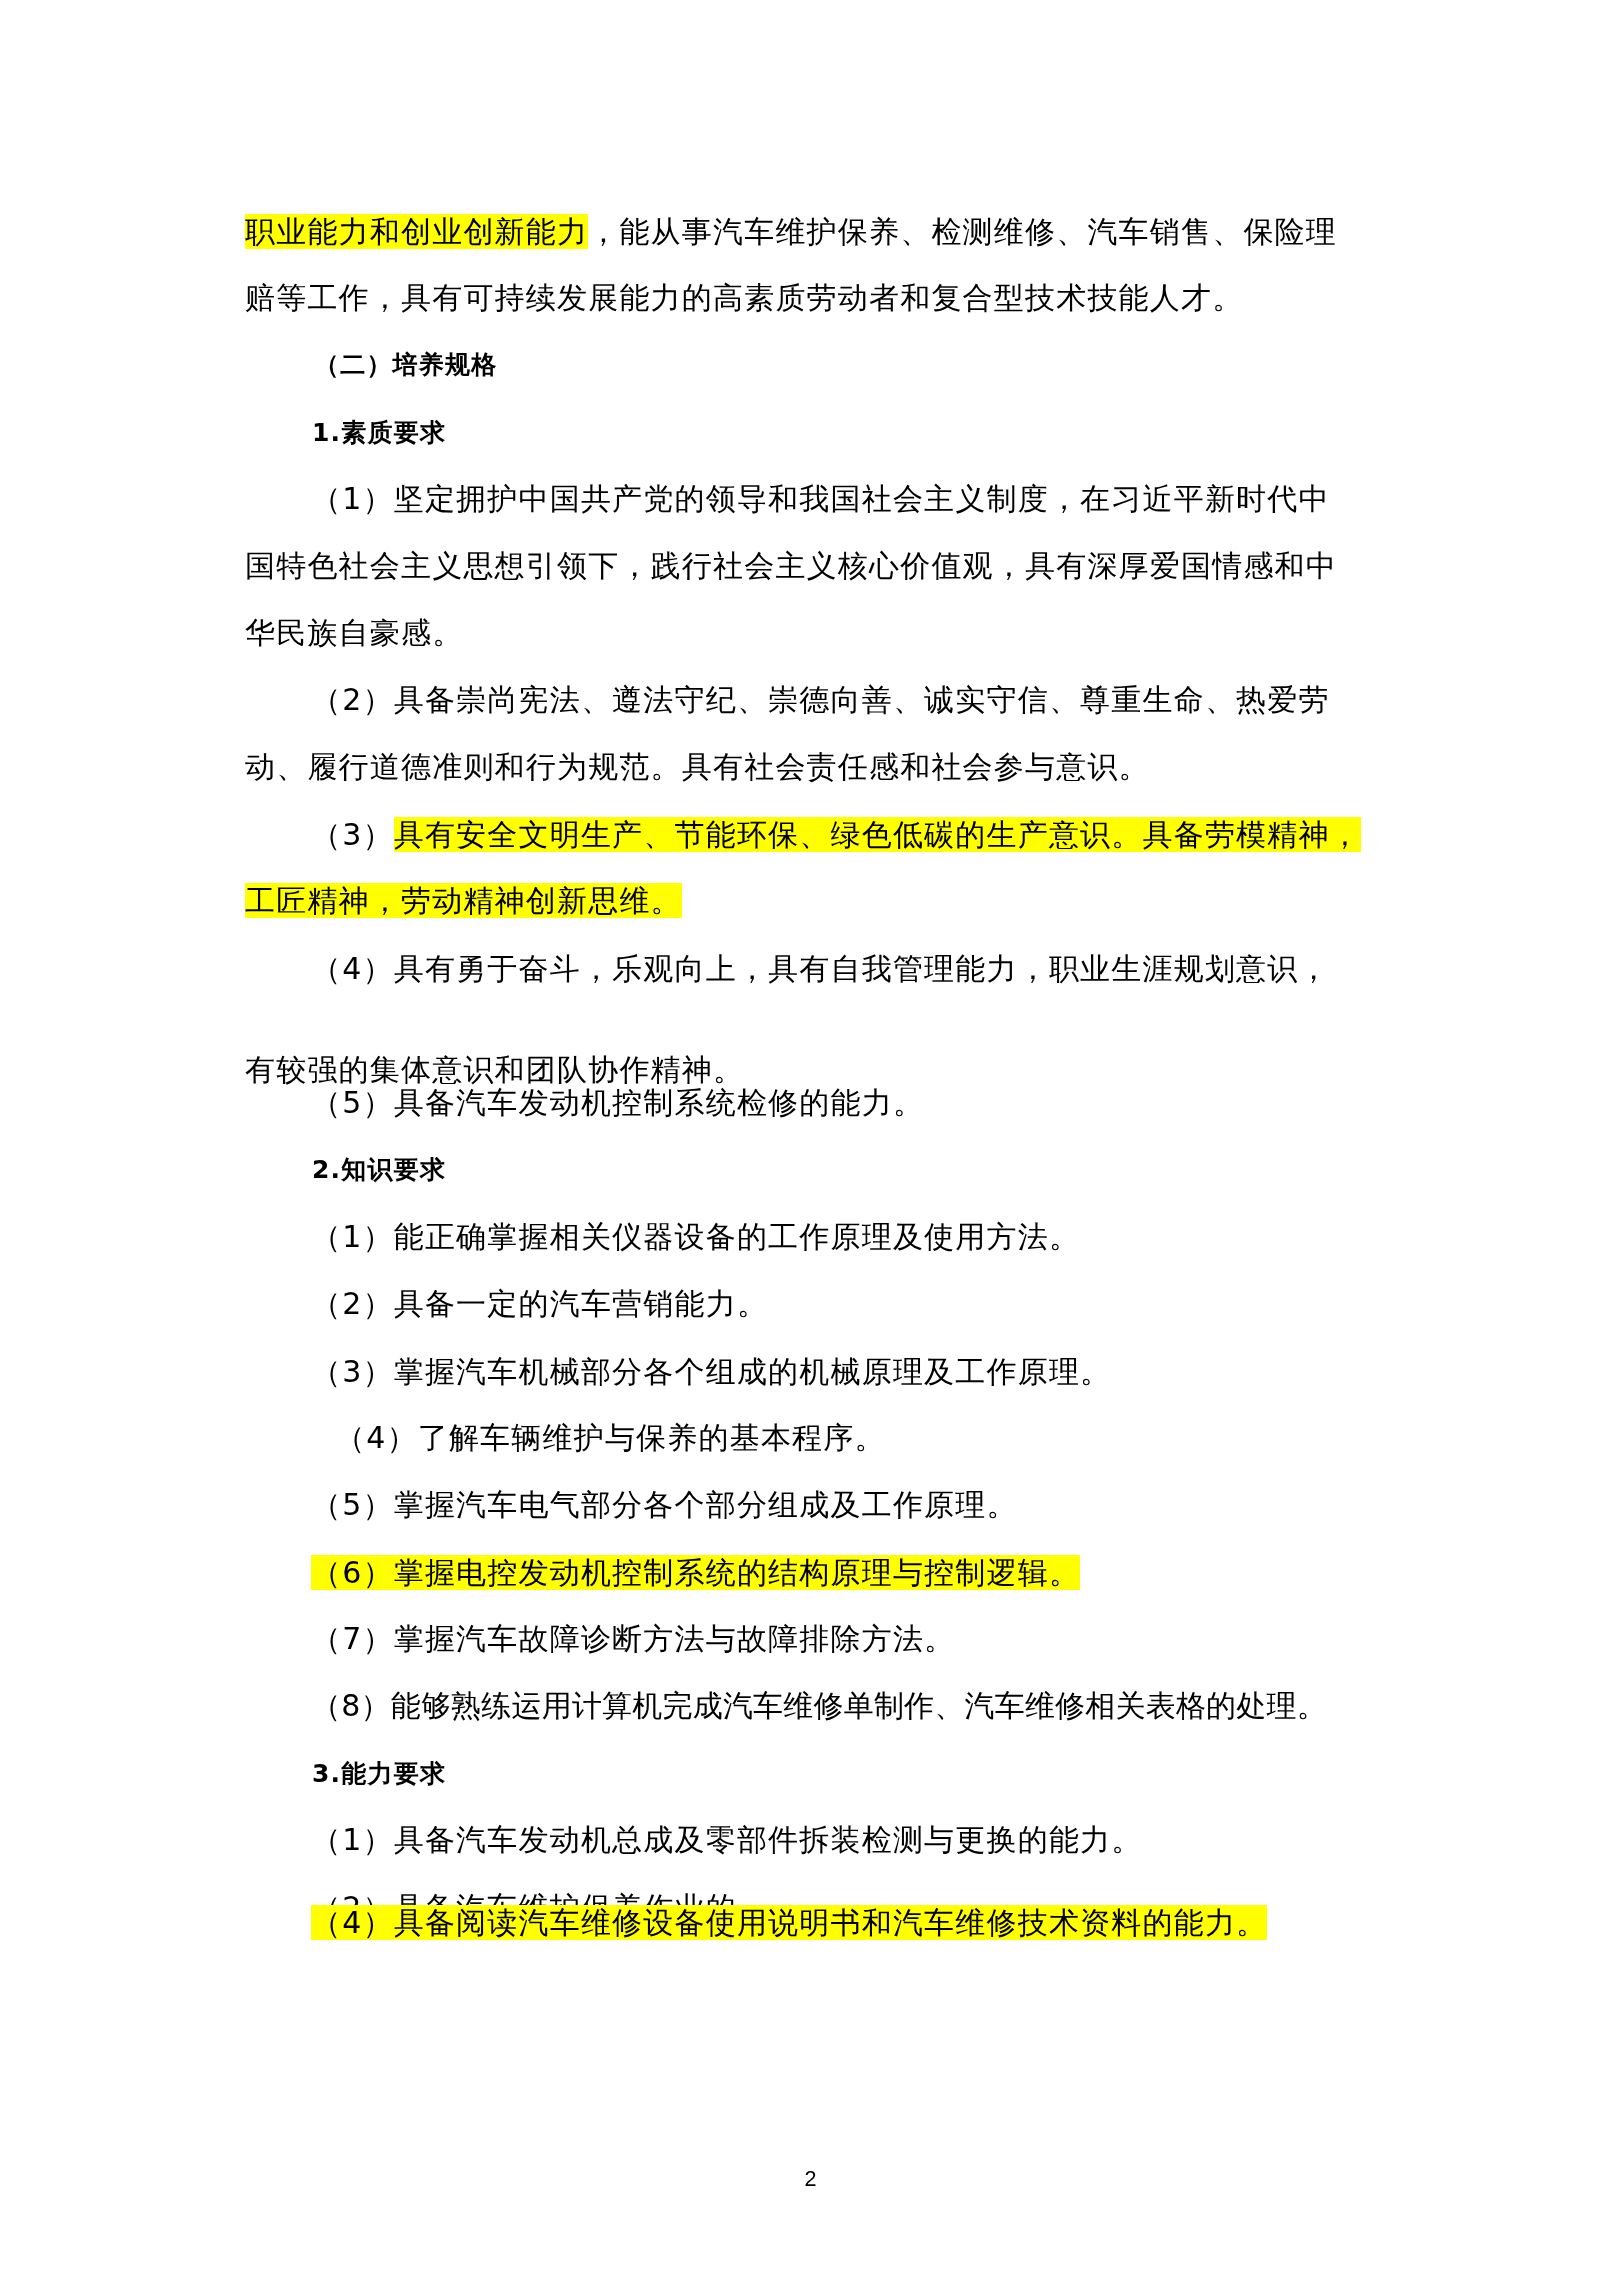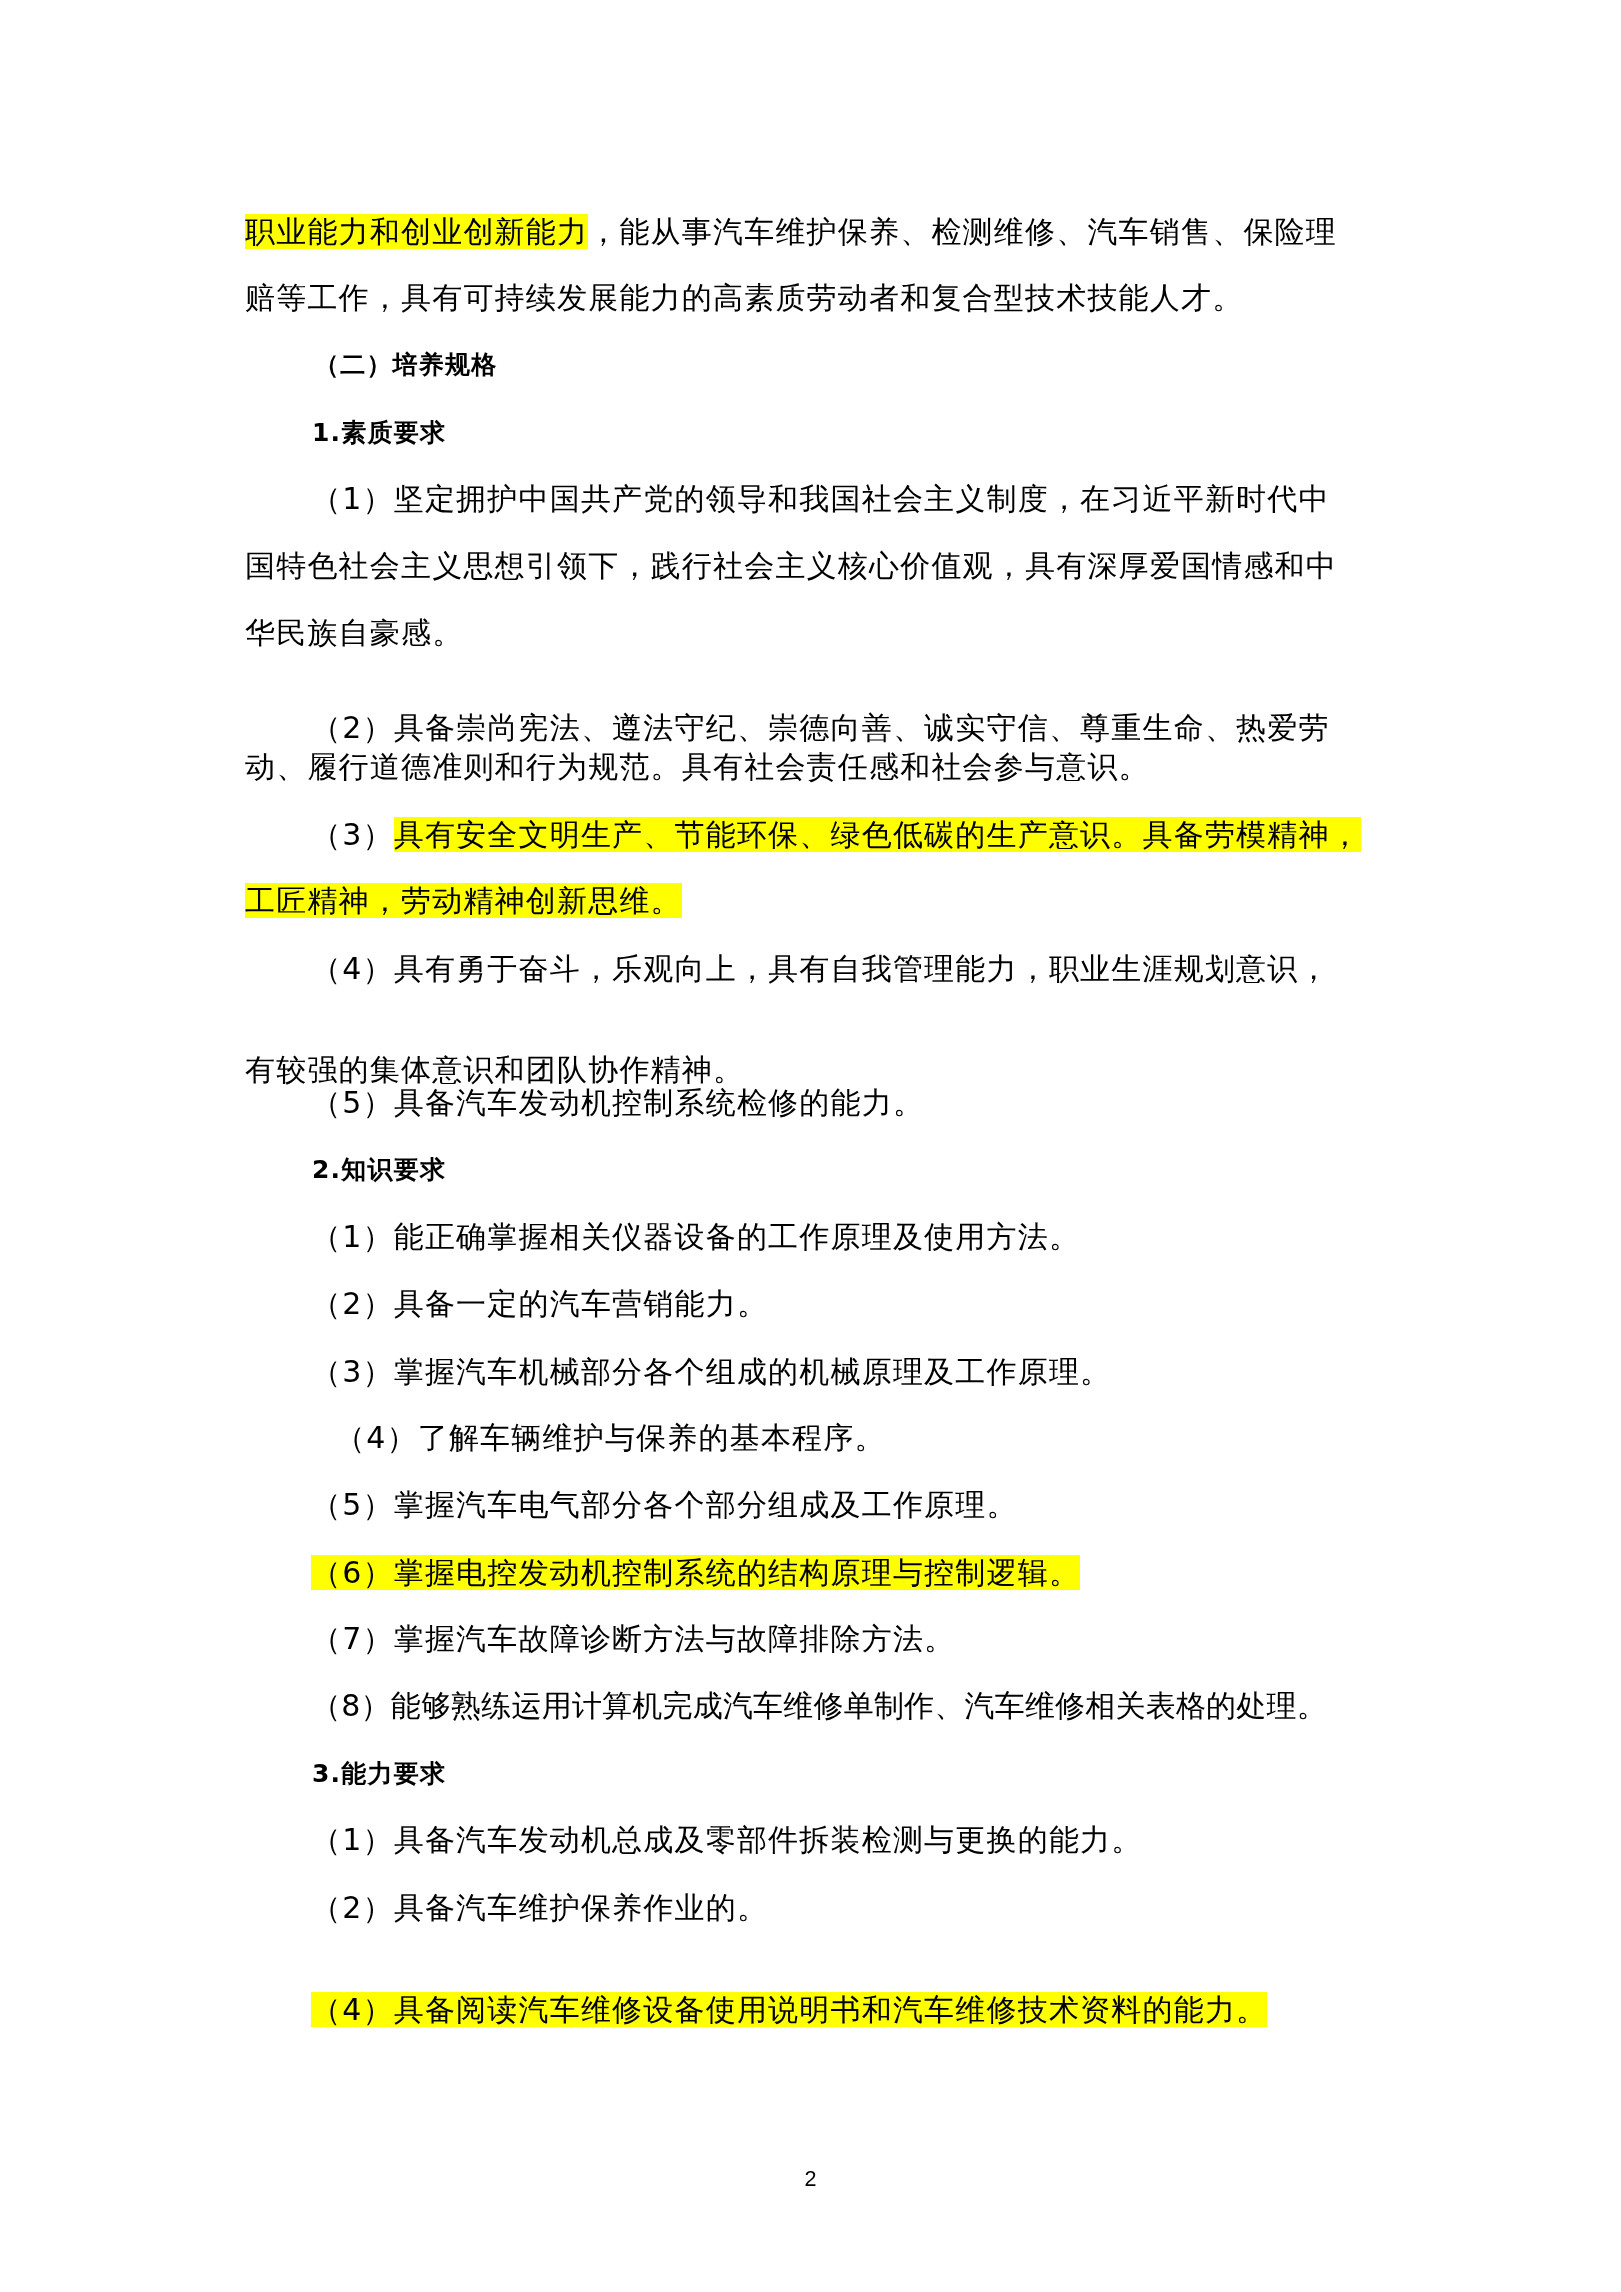--- a/index.html
+++ b/index.html
@@ -34,21 +34,21 @@
   <div class="ln" style="top:276px;">赔等工作，具有可持续发展能力的高素质劳动者和复合型技术技能人才。</div>
 
   <div class="ln ind bold" style="left:314px; top:343px;">（二）培养规格</div>
 
   <div class="ln bold" style="left:312px; top:411px;">1.素质要求</div>
 
   <div class="ln ind" style="top:477px;"><span class="num">（1）</span><span>坚定拥护中国共产党的领导和我国社会主义制度，在习近平新时代中</span></div>
   <div class="ln" style="top:544px;">国特色社会主义思想引领下，践行社会主义核心价值观，具有深厚爱国情感和中</div>
   <div class="ln" style="top:611px;">华民族自豪感。</div>
 
-  <div class="ln ind" style="top:678px;margin-top:28px;"><span class="num">（2）</span><span>具备崇尚宪法、遵法守纪、崇德向善、诚实守信、尊重生命、热爱劳</span></div>
+  <div class="ln ind" style="top:678px;"><span class="num">（2）</span><span>具备崇尚宪法、遵法守纪、崇德向善、诚实守信、尊重生命、热爱劳</span></div>
   <div class="ln" style="top:745px;">动、履行道德准则和行为规范。具有社会责任感和社会参与意识。</div>
 
   <div class="ln ind" style="top:813px;"><span class="num">（3）</span><span class="hl">具有安全文明生产、节能环保、绿色低碳的生产意识。具备劳模精神，</span></div>
   <div class="ln" style="top:879px;"><span class="hl">工匠精神，劳动精神创新思维。</span></div>
 
   <div class="ln ind" style="top:947px;"><span class="num">（4）</span><span>具有勇于奋斗，乐观向上，具有自我管理能力，职业生涯规划意识，</span></div>
   <div class="ln" style="top:1048px;">有较强的集体意识和团队协作精神。</div>
 
   <div class="ln ind" style="top:1081px;"><span class="num">（5）</span><span>具备汽车发动机控制系统检修的能力。</span></div>
 
@@ -60,17 +60,17 @@
   <div class="ln ind" style="top:1416px;margin-left:24px;"><span class="num">（4）</span><span>了解车辆维护与保养的基本程序。</span></div>
   <div class="ln ind" style="top:1483px;"><span class="num">（5）</span><span>掌握汽车电气部分各个部分组成及工作原理。</span></div>
   <div class="ln ind" style="top:1551px;"><span class="hl"><span class="num">（6）</span><span>掌握电控发动机控制系统的结构原理与控制逻辑。</span></span></div>
   <div class="ln ind" style="top:1617px;"><span class="num">（7）</span><span>掌握汽车故障诊断方法与故障排除方法。</span></div>
   <div class="ln ind" style="top:1684px; letter-spacing:0.2px;"><span class="num">（8）</span><span>能够熟练运用计算机完成汽车维修单制作、汽车维修相关表格的处理。</span></div>
 
   <div class="ln bold" style="left:312px; top:1752px;">3.能力要求</div>
 
   <div class="ln ind" style="top:1818px;"><span class="num">（1）</span><span>具备汽车发动机总成及零部件拆装检测与更换的能力。</span></div>
   <div class="ln ind" style="top:1886px;"><span class="num">（2）</span><span>具备汽车维护保养作业的。</span></div>
-  <div class="ln ind" style="top:1988px;"><span class="hl"><span class="num">（4）</span><span>具备阅读汽车维修设备使用说明书和汽车维修技术资料的能力。</span></span></div>
+  <div class="ln ind" style="top:1901px;"><span class="hl"><span class="num">（4）</span><span>具备阅读汽车维修设备使用说明书和汽车维修技术资料的能力。</span></span></div>
 
   <div class="pagenum">2</div>
 </div>
 
 
 </body></html>

